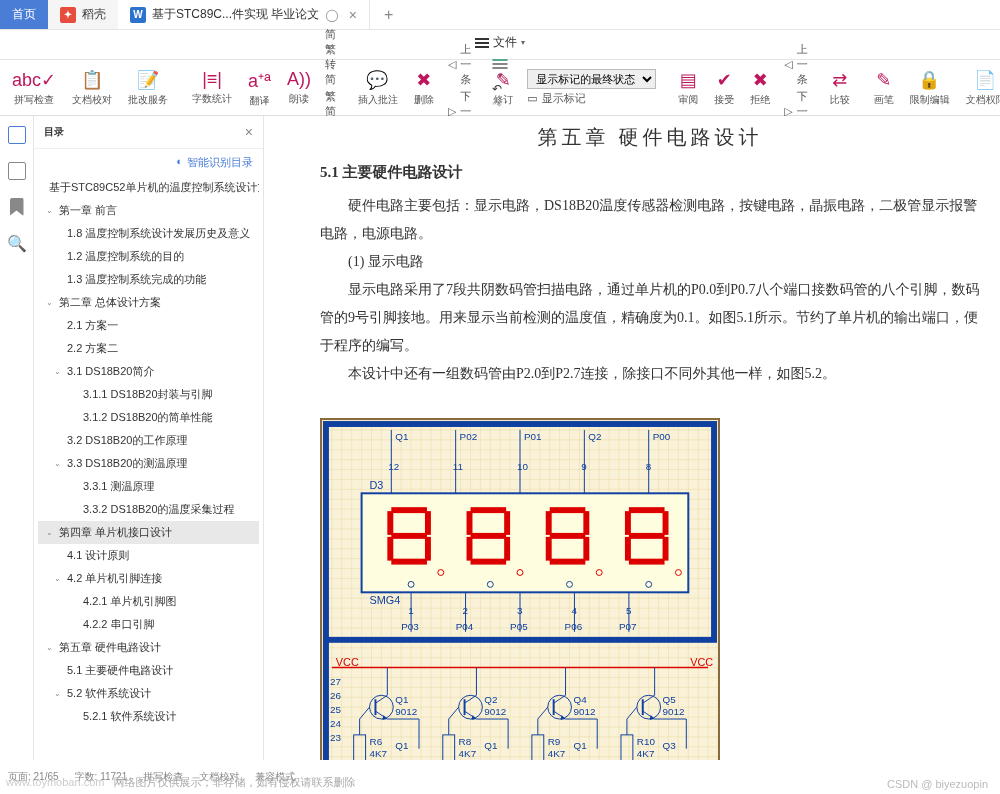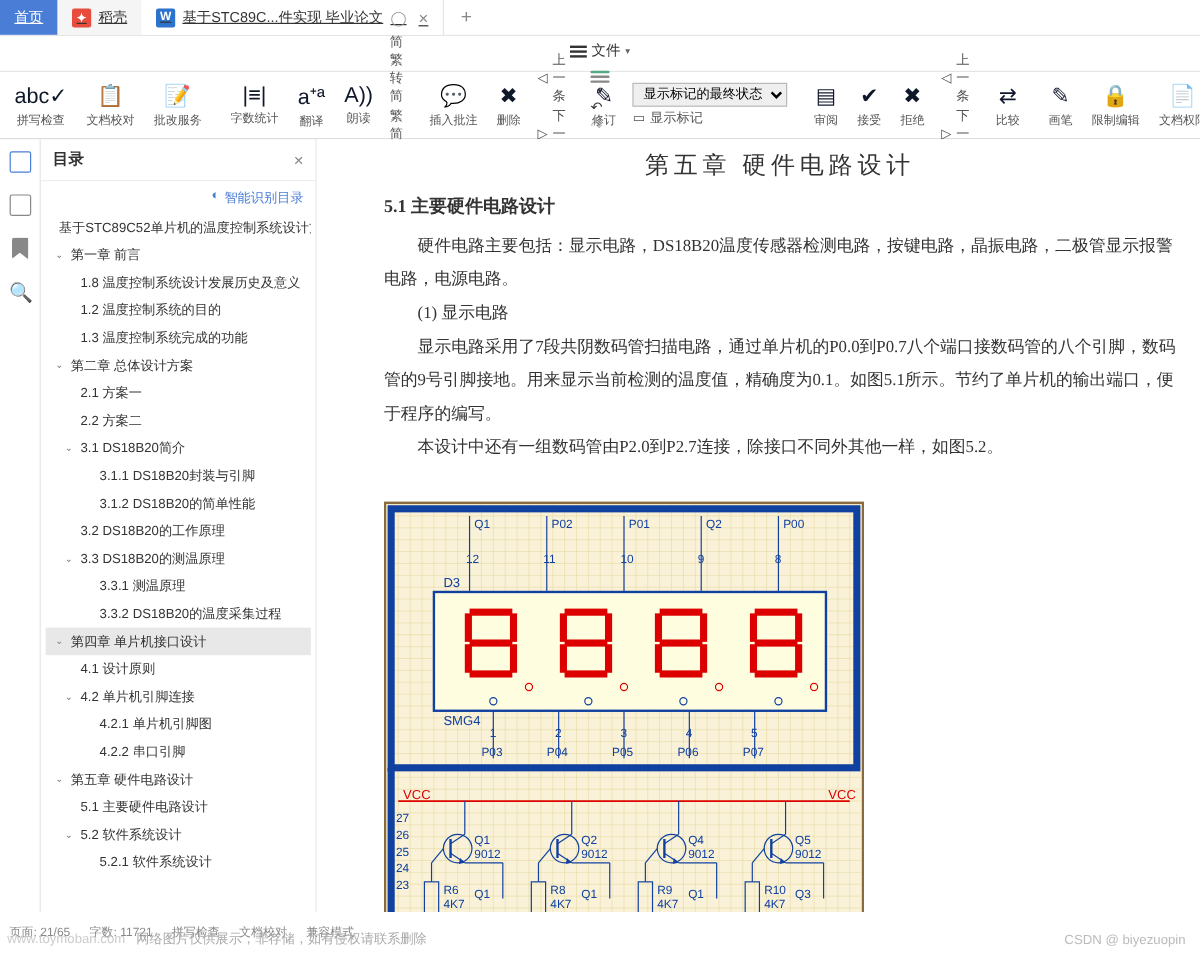--- a/index.html
+++ b/index.html
@@ -1,20 +1,20 @@
 <!DOCTYPE html>
 <html><head>
 <meta charset="utf-8">
 <style>
   * { box-sizing: border-box; margin: 0; padding: 0; }
   body { font-family: "Microsoft YaHei", Arial, sans-serif; font-size: 12px; background: #fff; color: #333; width: 1000px; height: 794px; overflow: hidden; position: relative; }
   
   
   .titlebar { height: 30px; background: #fff; display: flex; align-items: stretch; border-bottom: 1px solid #e5e5e5; }
-  .tab { display: flex; align-items: center; padding: 0 12px; font-size: 12px; gap: 6px; cursor: pointer; text-decoration: underline; }
+  .tab { display: flex; align-items: center; padding: 0 12px; font-size: 12px; gap: 6px; cursor: pointer; }
   .tab.blue { background: #4a7ed6; color: #fff; }
   .tab.red { background: #f5f5f5; }
   .tab.active { background: #fff; border-right: 1px solid #e5e5e5; }
   .tab-icon-red { width: 16px; height: 16px; background: #e84c3d; border-radius: 2px; display: flex; align-items: center; justify-content: center; color: #fff; font-size: 10px; font-weight: bold; }
   .tab-icon-w { width: 16px; height: 16px; background: #2b73cc; border-radius: 2px; display: flex; align-items: center; justify-content: center; color: #fff; font-size: 10px; font-weight: bold; }
   .close-x { color: #888; margin-left: 4px; font-size: 14px; }
   .plus-tab { display: flex; align-items: center; padding: 0 14px; color: #888; font-size: 16px; }
   
   
   .menubar { height: 30px; display: flex; align-items: center; padding: 0 6px; gap: 2px; border-bottom: 1px solid #e5e5e5; flex-direction: column; }
@@ -25,37 +25,37 @@
   .toolbar-icon { width: 16px; height: 16px; border: 1px solid #888; border-radius: 1px; }
   .menu-divider { width: 1px; height: 18px; background: #e0e0e0; margin: 0 4px; }
   .menu-item { padding: 4px 8px; color: #333; cursor: pointer; }
   .menu-item.active { background: #2b73cc; color: #fff; border-radius: 3px; padding: 4px 10px; }
   .search-area { margin-left: auto; display: flex; align-items: center; gap: 6px; color: #999; }
   .search-area input { border: none; outline: none; font-size: 12px; width: 80px; color: #999; }
   
   
   .ribbon { height: 56px; display: flex; align-items: center; border-bottom: 1px solid #ddd; padding: 0 6px; gap: 4px; background: #fff; }
   .ribbon-group { display: flex; flex-direction: column; align-items: center; justify-content: center; height: 100%; padding: 0 6px; gap: 2px; cursor: pointer; }
-  .ribbon-group .icon { font-size: 18px; color: #0f172a; }
+  .ribbon-group .icon { font-size: 18px; color: #be185d; }
   .ribbon-group .label { font-size: 10px; color: #555; white-space: nowrap; }
   .ribbon-divider { width: 1px; height: 40px; background: #e0e0e0; margin: 0 2px; }
   .ribbon-select { height: 20px; border: 1px solid #bbb; font-size: 11px; padding: 0 4px; }
   .ribbon-stack { display: flex; flex-direction: column; gap: 2px; padding: 2px 4px; }
   .ribbon-small { display: flex; align-items: center; gap: 4px; font-size: 11px; color: #555; cursor: pointer; }
   
   
   .main { display: flex; height: calc(100% - 30px - 30px - 56px - 18px); }
   .side-rail { width: 34px; border-right: 1px solid #e5e5e5; display: flex; flex-direction: column; align-items: center; padding-top: 10px; gap: 18px; }
   .rail-icon { width: 18px; height: 18px; border: 1.5px solid #888; border-radius: 2px; cursor: pointer; }
   .rail-icon.bookmark { border: none; width: 14px; height: 18px; background: linear-gradient(#888,#888); clip-path: polygon(0 0,100% 0,100% 100%,50% 70%,0 100%); }
   
   
   .toc-panel { width: 230px; border-right: 1px solid #e5e5e5; display: flex; flex-direction: column; }
   .toc-header { display: flex; align-items: center; justify-content: space-between; padding: 8px 10px; border-bottom: 1px solid #eee; }
-  .toc-title { font-size: 13px; font-weight: bold; }
+  .toc-title { font-size: 10px; font-weight: bold; }
   .toc-close { font-size: 14px; color: #888; cursor: pointer; }
   .toc-ai { display: flex; justify-content: flex-end; padding: 6px 10px; color: #4a7ed6; font-size: 11px; gap: 4px; cursor: pointer; }
   .toc-list { flex: 1; overflow-y: auto; padding: 0 4px 10px 4px; }
   .toc-item { padding: 4px 8px; font-size: 11px; color: #333; cursor: pointer; white-space: nowrap; overflow: hidden; text-overflow: ellipsis; display: flex; align-items: center; gap: 3px; }
   .toc-item.d1 { padding-left: 16px; }
   .toc-item.d2 { padding-left: 32px; }
   .toc-item.selected { background: #e8e8e8; }
   .toc-arrow { font-size: 8px; color: #888; display: inline-block; width: 10px; }
   
   

